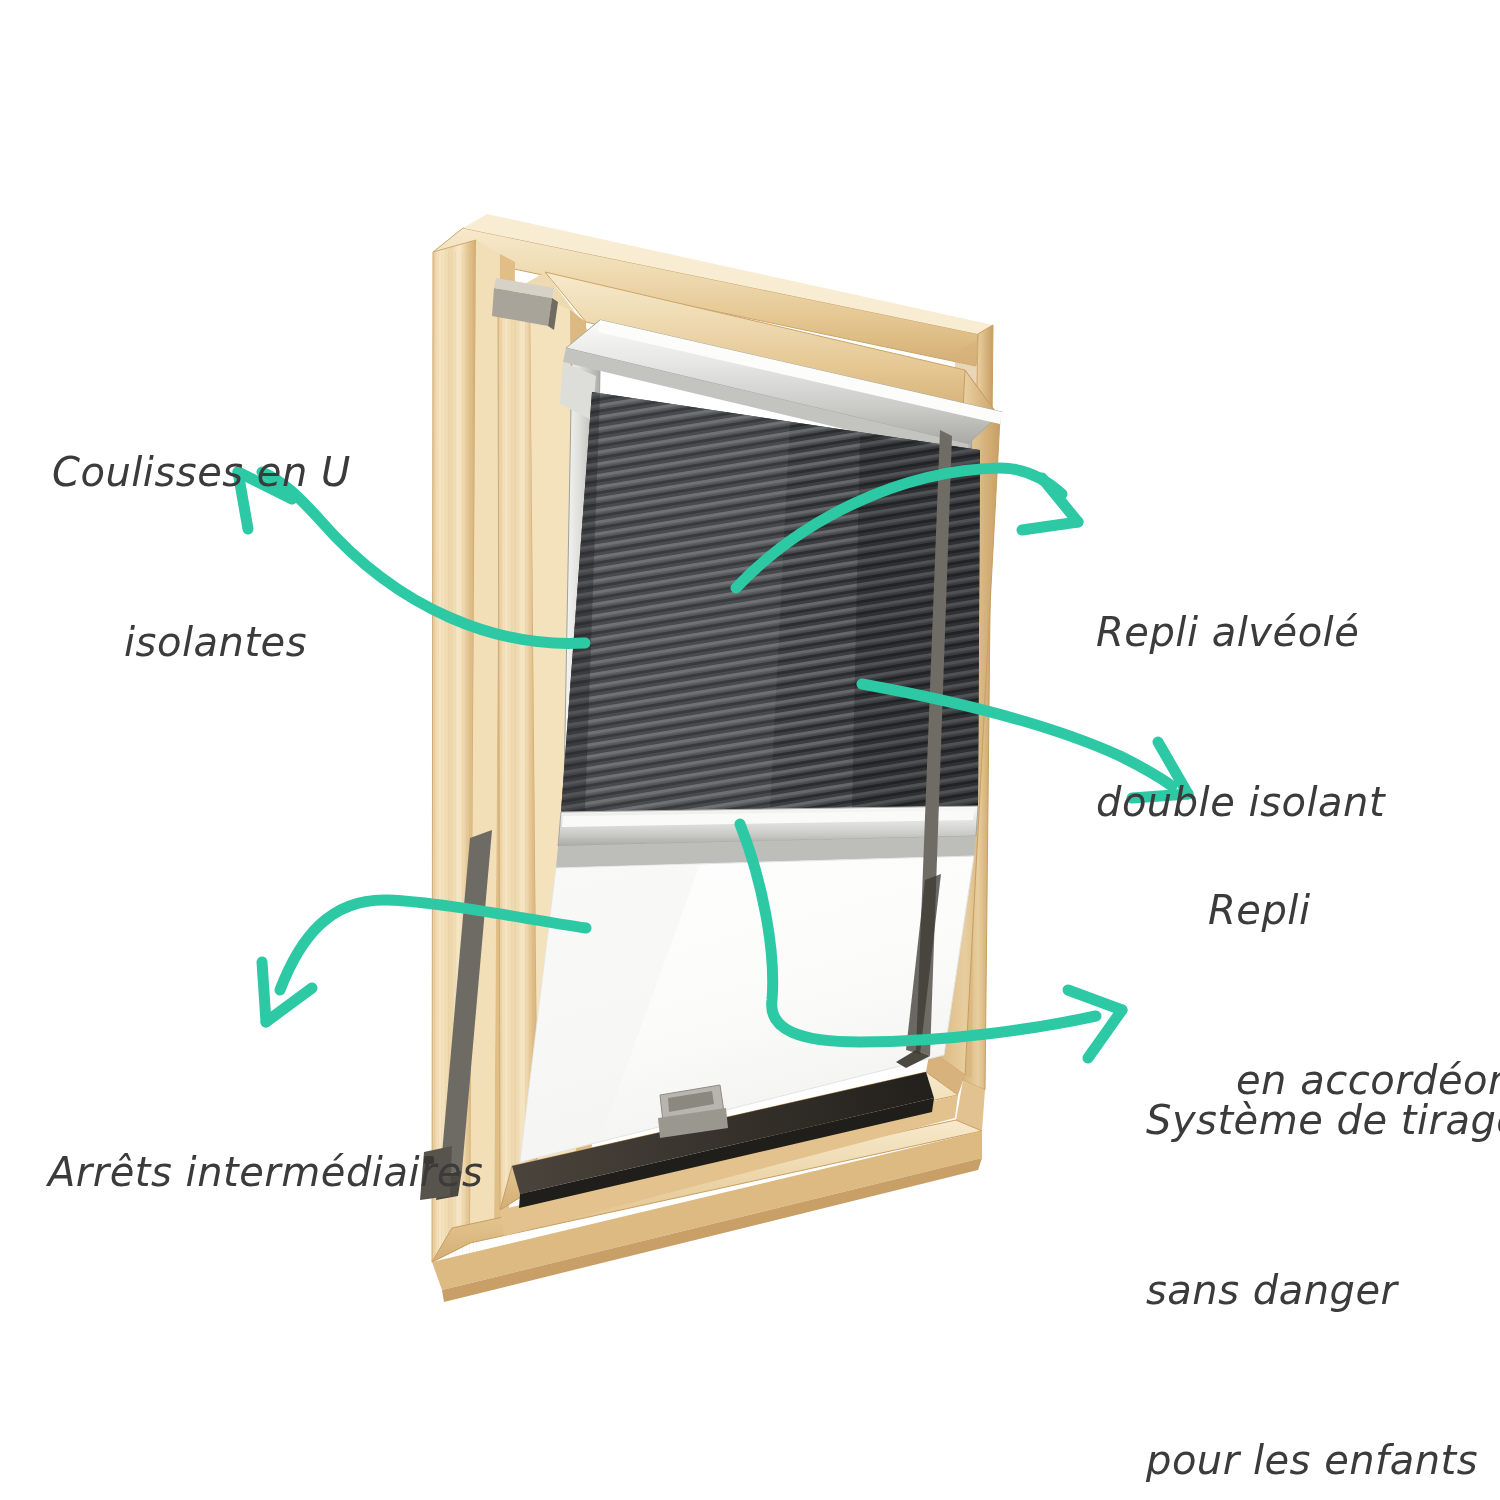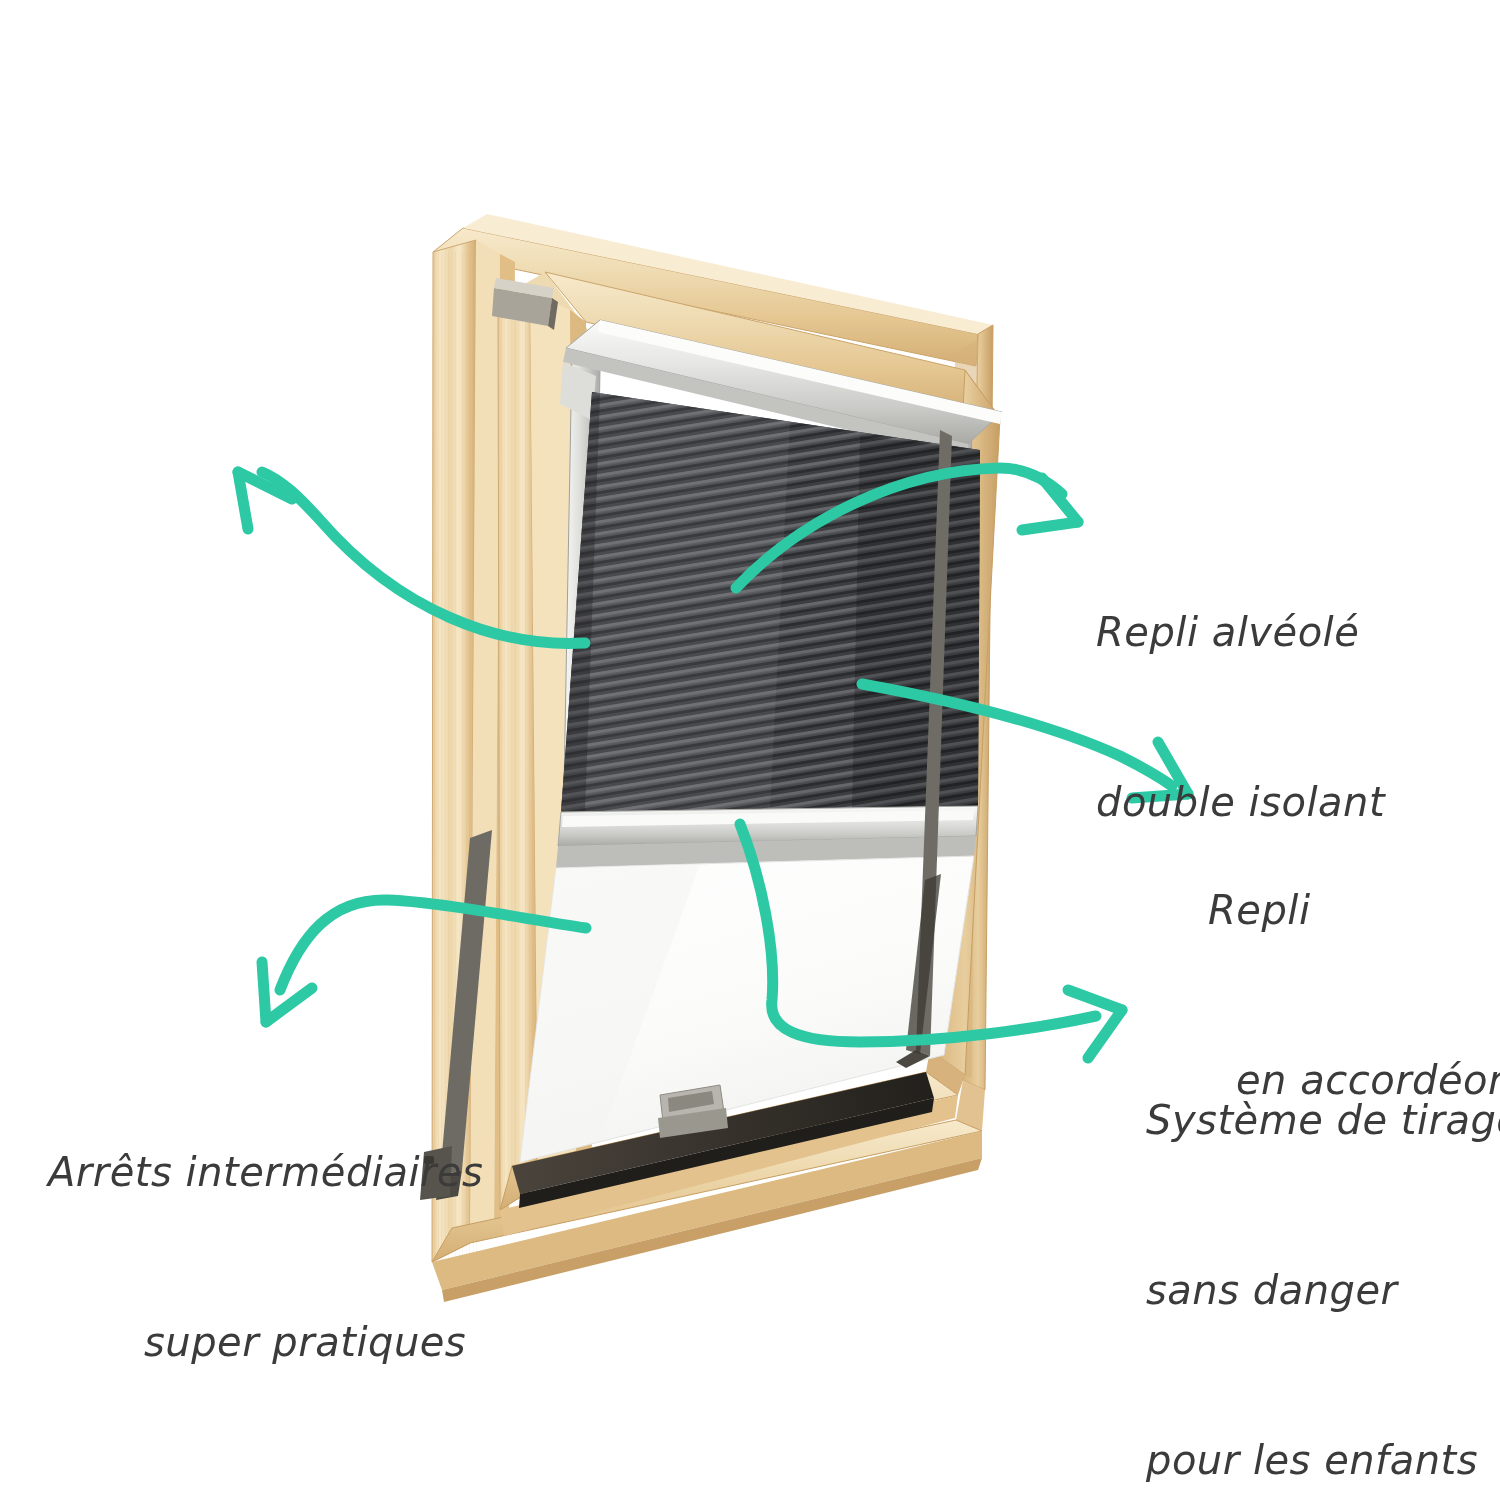--- a/index.html
+++ b/index.html
@@ -31,21 +31,21 @@
   .label .ln { display: block; }
 
   #label-coulisses      { left: 52px;   top: 330px;  }
   #label-coulisses .ln2 { margin-left: 72px; }
 
   #label-tissu          { left: 1096px; top: 490px;  }
 
   #label-repli          { left: 1208px; top: 768px;  }
   #label-repli .ln2     { margin-left: 28px; }
 
-  #label-arrets         { left: 48px;   top: 1030px; }
+  #label-arrets         { left: 48px;   top: 1030px; text-align: center; }
   #label-arrets .ln2    { margin-left: 96px; }
 
   #label-systeme        { left: 1146px; top: 978px;  }
 
   
   svg.layer {
     position: absolute;
     left: 0;
     top: 0;
     width: 1500px;
@@ -253,34 +253,37 @@
       <path d="M 266 1022 L 262 962"></path>
       <path d="M 266 1022 L 312 988"></path>
 
       <path d="M 740 824 C 762 880, 776 950, 772 1000 C 768 1030, 800 1042, 860 1042
                C 950 1042, 1040 1028, 1096 1016"></path>
       <path d="M 1122 1010 L 1068 990"></path>
       <path d="M 1122 1010 L 1088 1058"></path>
     </g>
   </svg>
 
+  <div class="label" id="label-coulisses">
+    <span class="ln ln1">Coulisses en U</span>
+    <span class="ln ln2">isolantes</span>
+  </div>
 
   <div class="label" id="label-tissu">
     <span class="ln ln1">Repli alvéolé</span>
     <span class="ln ln3">double isolant</span>
   </div>
 
   <div class="label" id="label-repli">
     <span class="ln ln1">Repli</span>
     <span class="ln ln2">en accordéon</span>
   </div>
 
   <div class="label" id="label-arrets">
     <span class="ln ln1">Arrêts intermédiaires</span>
-    <span class="ln ln2">super pratiques</span>
   </div>
 
   <div class="label" id="label-systeme">
     <span class="ln ln1">Système de tirage</span>
     <span class="ln ln2">sans danger</span>
     <span class="ln ln3">pour les enfants</span>
   </div>
 
 </div>
 

